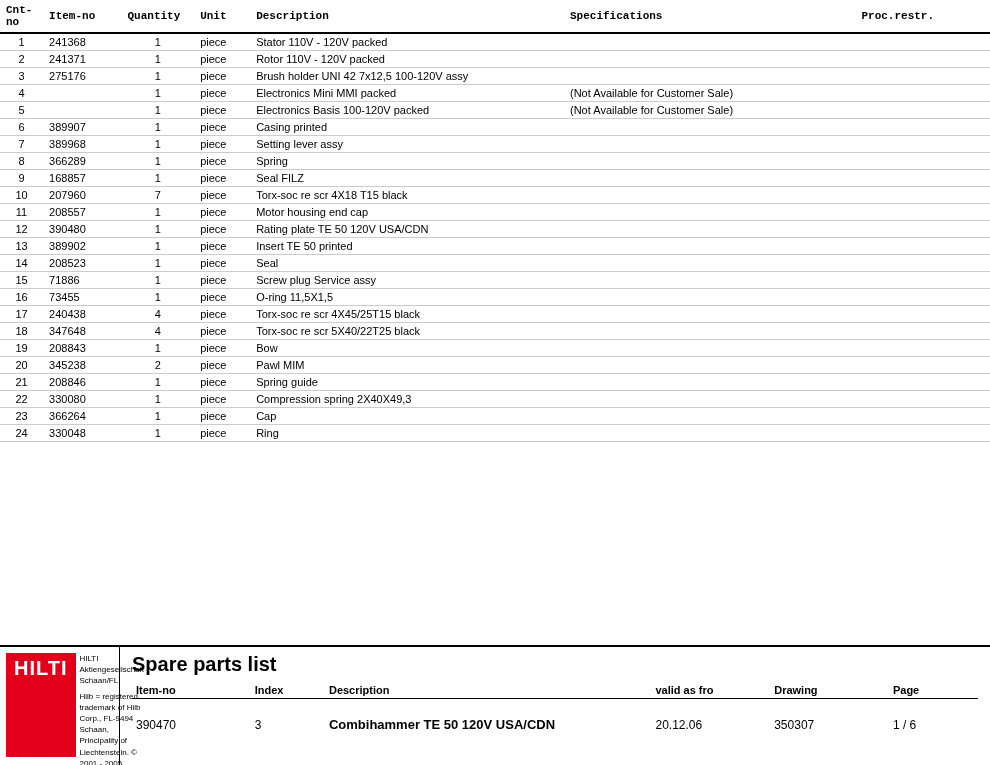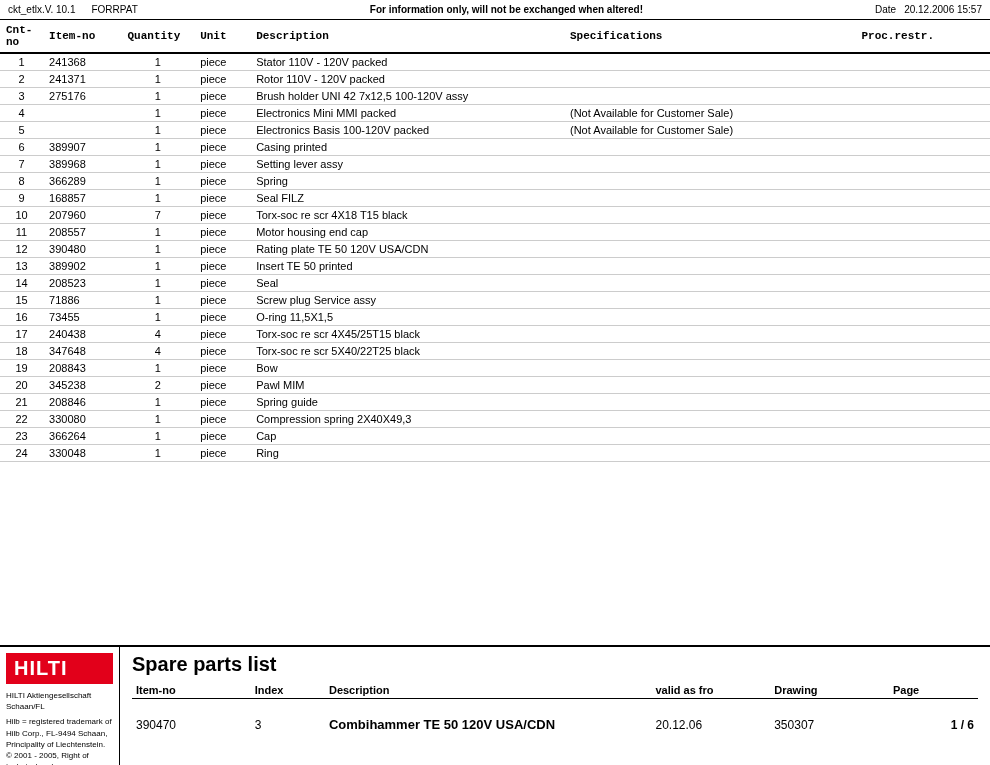--- a/index.html
+++ b/index.html
@@ -65,21 +65,21 @@
       width: 990px;
       border-top: 2px solid #000;
       display: flex;
       height: 120px;
     }
     .footer-logo-section {
       width: 120px;
       border-right: 1px solid #000;
       padding: 6px;
       display: flex;
-      flex-direction: column;
+      flex-direction: row;
       justify-content: flex-start;
       gap: 4px;
     }
     .hilti-logo {
       background: #e2001a;
       color: #fff;
       font-weight: bold;
       font-size: 20px;
       padding: 4px 8px;
       display: inline-block;
@@ -117,42 +117,31 @@
     }
     .footer-table .bold-val {
       font-weight: bold;
       font-size: 13px;
     }
     .footer-col-item { width: 80px; }
     .footer-col-index { width: 50px; }
     .footer-col-desc { width: 220px; }
     .footer-col-valid { width: 80px; }
     .footer-col-drawing { width: 80px; }
-    .footer-col-page { width: 60px; text-align: right; font-weight: bold; }
+    .footer-col-page { width: 60px; text-align: left; }
 
     .page-body {
       padding-bottom: 130px;
     }
   </style>
 </head>
 <body>
 
 <div class="page-body">
 
-  <div class="header-bar">
-    <div class="header-left">
-      <span>ckt_etlx.V. 10.1</span>
-      <span>FORRPAT</span>
-    </div>
-    <div class="header-center">For information only, will not be exchanged when altered!</div>
-    <div class="header-right">
-      <span>Date</span>
-      <span>20.12.2006 15:57</span>
-    </div>
-  </div>
 
   <table class="main-table">
     <thead>
       <tr>
         <th class="col-cnt">Cnt-no</th>
         <th class="col-item">Item-no</th>
         <th class="col-qty">Quantity</th>
         <th class="col-unit">Unit</th>
         <th class="col-desc">Description</th>
         <th class="col-spec">Specifications</th>

